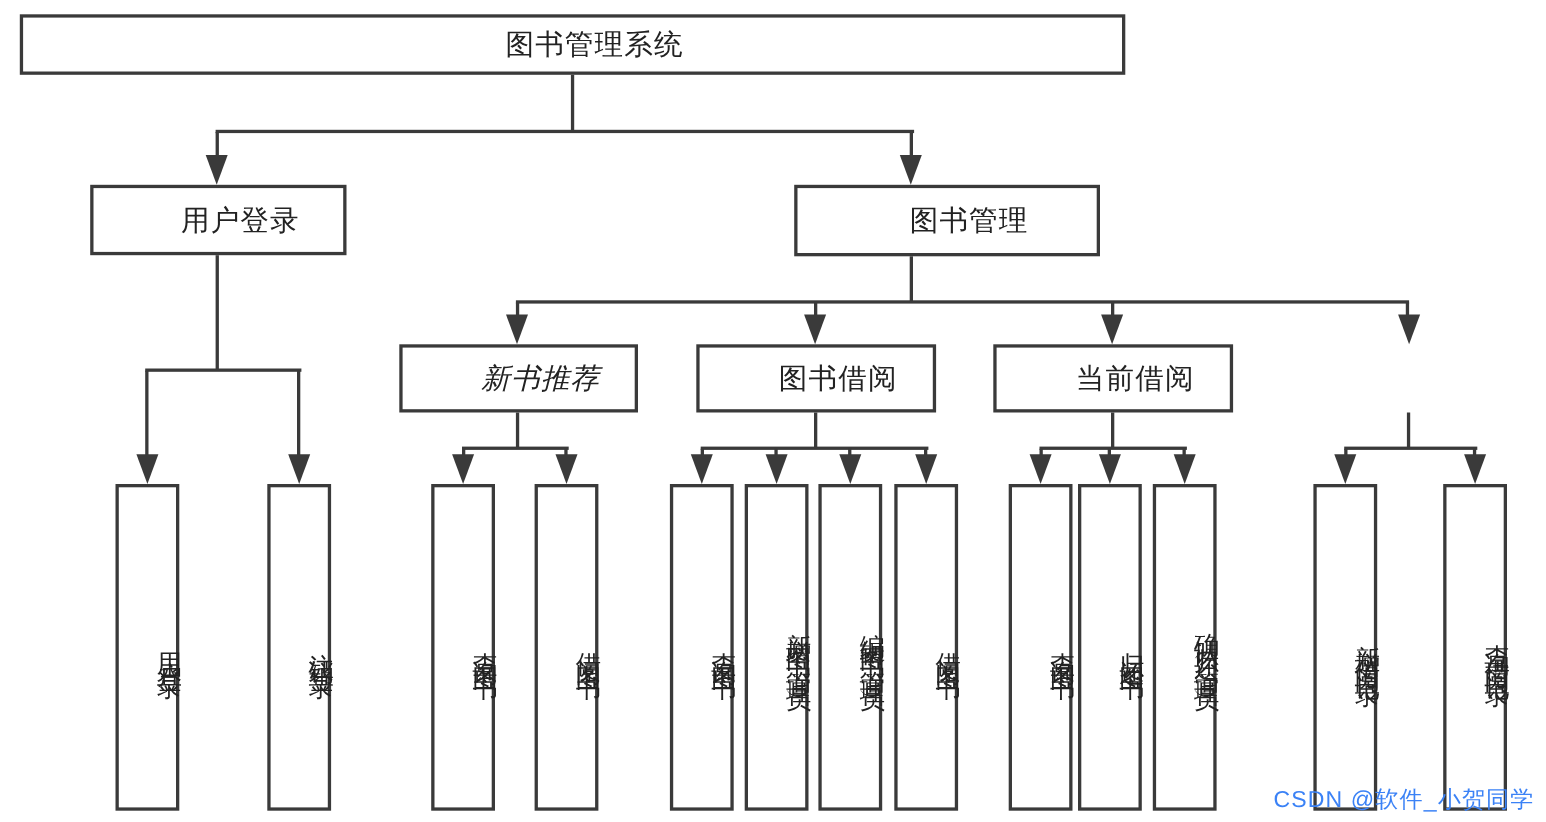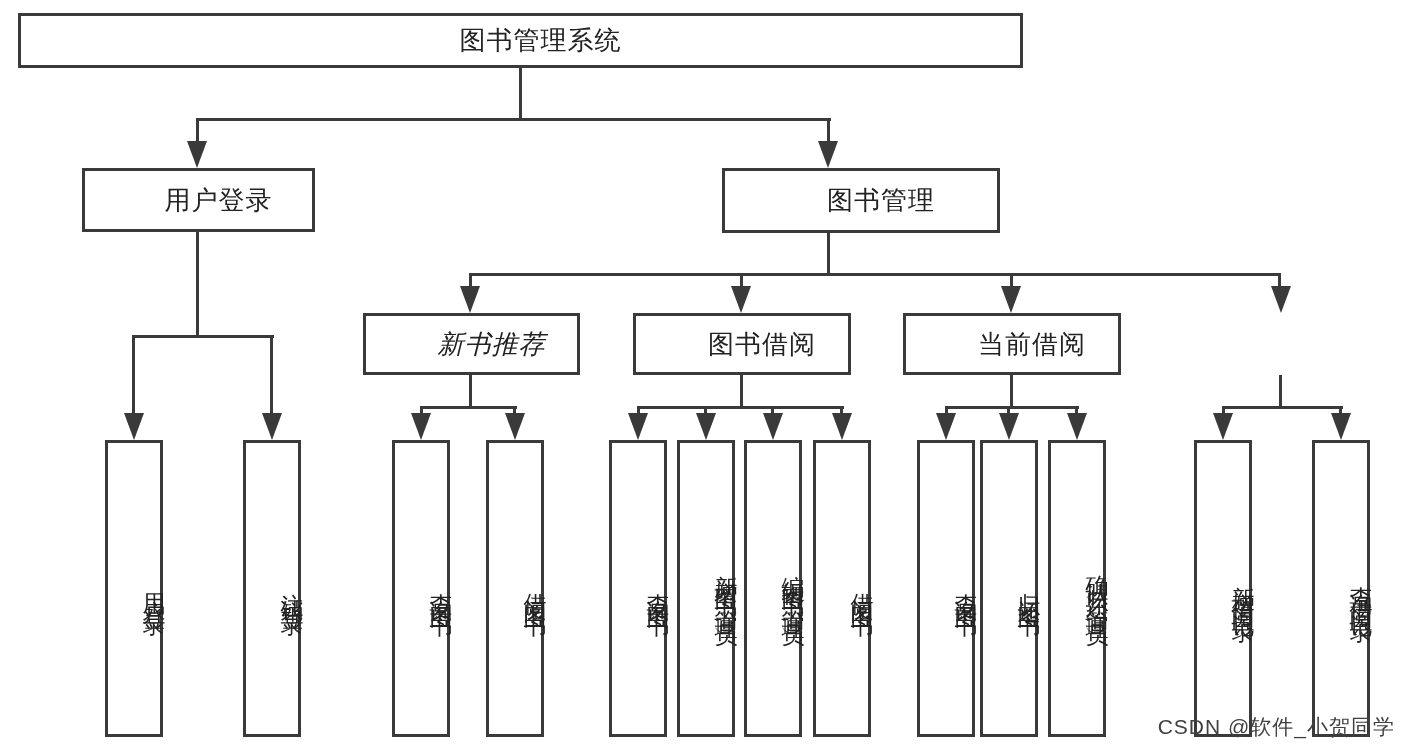--- a/index.html
+++ b/index.html
@@ -18,21 +18,21 @@
     white-space:nowrap;
   }
   .line{position:absolute;background:#3a3a3a;}
   .arrow{
     position:absolute;width:0;height:0;
     border-left:10px solid transparent;border-right:10px solid transparent;
     border-top:27px solid #3a3a3a;
   }
   .watermark{
     position:absolute;right:10px;bottom:6px;z-index:5;
-    font-size:21px;color:#404040;letter-spacing:1px;white-space:nowrap;
+    font-size:21px;color:#3b82f6;letter-spacing:1px;white-space:nowrap;
   }
 </style>
 </head>
 <body>
 
 <div class="stage">
 
   <div class="node" style="left:18px;top:13px;width:1005px;height:55px;">
     <span class="hlabel">图书管理系统</span>
   </div>

